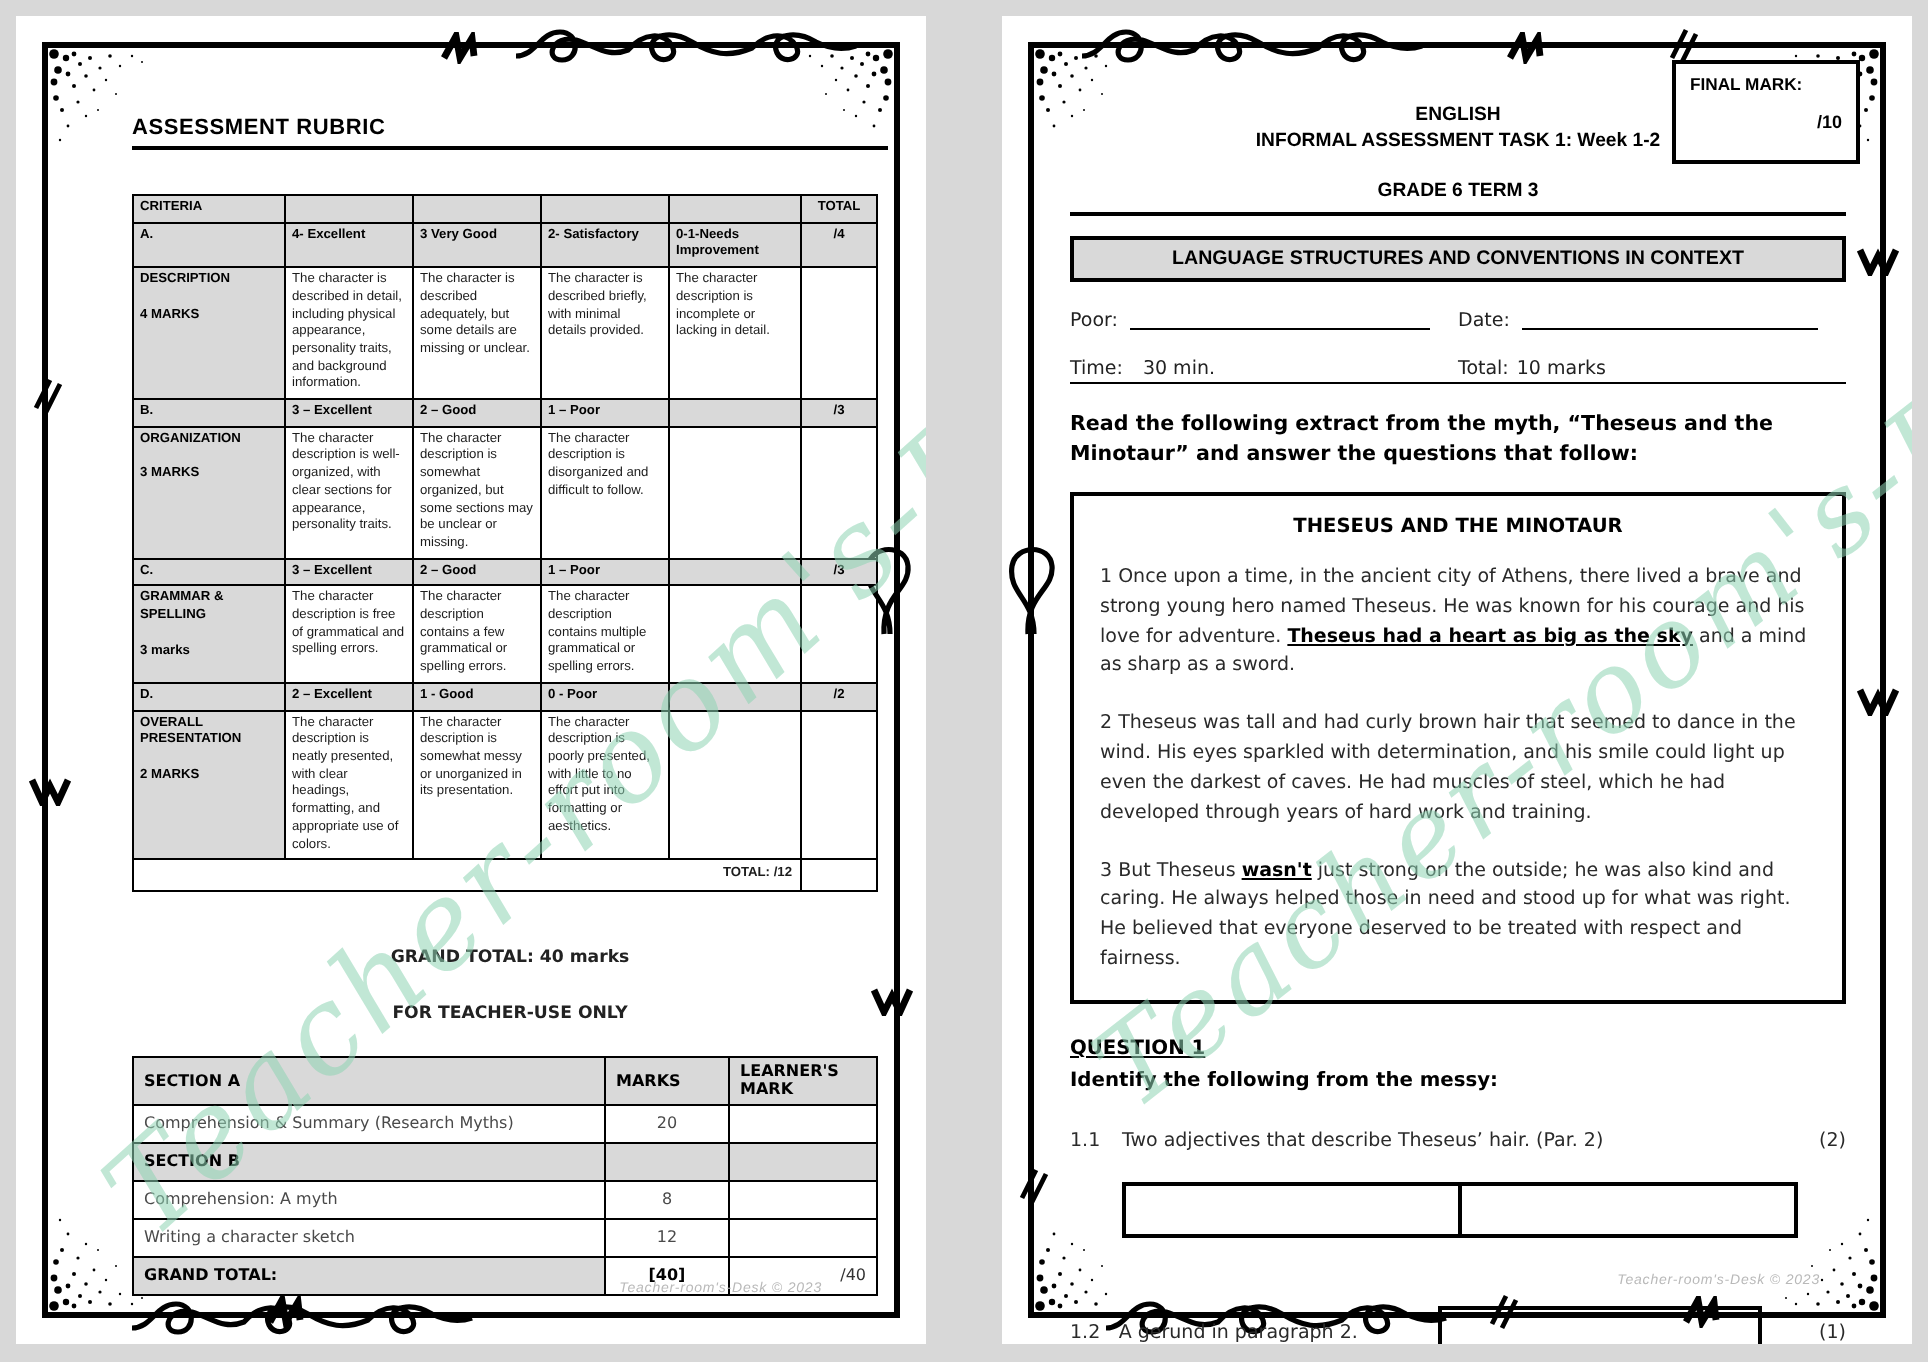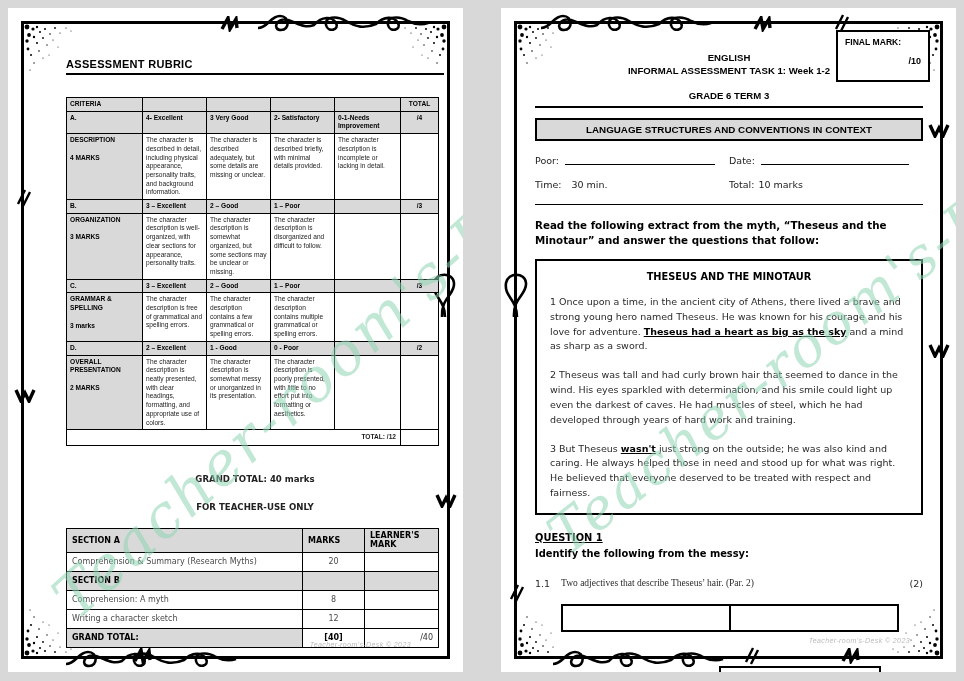--- a/index.html
+++ b/index.html
@@ -75,40 +75,40 @@
   .fm-value{font-weight:bold;font-size:9px;text-align:right;margin-top:9px;}
   .rp-h1{ text-align:center;font-weight:bold;font-size:9.6px;margin-top:14px;line-height:1.35;}
   .rp-h2{ text-align:center;font-weight:bold;font-size:9.6px;margin-top:12px;padding-bottom:5px;border-bottom:2px solid #000;}
   .banner{
     border:2px solid #000;background:#d9d9d9;text-align:center;
     font-weight:bold;font-size:9.8px;padding:4px 0;margin-top:10px;
   }
   .fieldrow{display:flex;font-size:9.5px;margin-top:13px;font-family:"DejaVu Sans", sans-serif;color:#222;}
   .f-half{flex:1;display:flex;align-items:flex-end;}
   .f-line{flex:1;border-bottom:1.5px solid #000;margin:0 14px 1px 6px;height:10px;}
-  .timerow{border-bottom:1.5px solid #000;padding-bottom:14px;}
+  .timerow{border-bottom:1.5px solid #000;padding-bottom:1px;}
   .gap8{display:inline-block;width:10px;}
   .instruction{
     font-weight:bold;font-size:10.3px;line-height:1.5;margin-top:13px;color:#000;
     font-family:"DejaVu Sans", sans-serif;
   }
   .passage-box{
     border:2px solid #000;margin-top:10px;padding:8px 13px 12px;
     font-size:9.5px;line-height:1.56;color:#2a2a2a;
     font-family:"DejaVu Sans", sans-serif;
   }
   .passage-title{text-align:center;font-weight:bold;font-size:9.8px;color:#000;margin-bottom:11px;}
   .passage-box p{margin:0 0 14px;}
   .passage-box p:last-child{margin-bottom:0;}
   .bu{font-weight:bold;text-decoration:underline;color:#000;text-align:right;}
   .q-heading{font-weight:bold;text-decoration:underline;font-size:9.9px;margin-top:17px;font-family:"DejaVu Sans", sans-serif;}
   .q-sub{font-weight:bold;font-size:9.9px;margin-top:5px;font-family:"DejaVu Sans", sans-serif;}
   .q-row{display:flex;margin-top:19px;font-size:9.5px;color:#2a2a2a;font-family:"DejaVu Sans", sans-serif;align-items:center;}
   .q-num{width:26px;}
-  .q-text{flex:1;font-family:Liberation Serif, serif;}
+  .q-text{flex:1;}
   .q-marks{width:28px;text-align:right;}
   .answer-grid{margin:15px 0 0 26px;width:334px;height:24px;border:2px solid #000;display:flex;}
   .answer-grid .cell{flex:1;}
   .answer-grid .cell:first-child{border-right:2px solid #000;}
   .q12{margin-top:34px;}
   .q12-box{width:168px;height:24px;border:2px solid #000;margin-right:16px;}
 </style>
 </head>
 <body>
 

